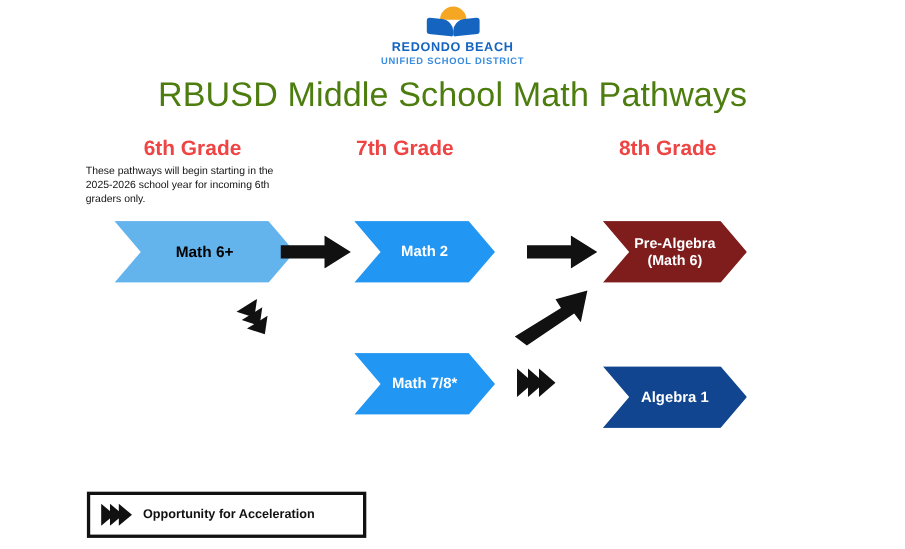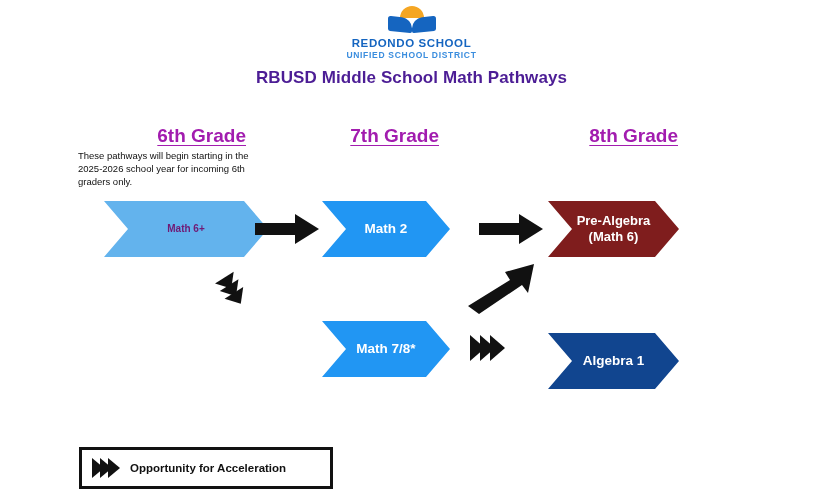--- a/index.html
+++ b/index.html
@@ -78,35 +78,34 @@
     line-height: 11px;
   }
 
   
   .main-title {
     position: absolute;
     left: 0;
     top: 68px;
     width: 823px;
     text-align: center;
-    font-size: 17px;
-    font-weight: bold;
-    color: #4c1d95;
+    font-size: 31px;
+    font-weight: normal;
+    color: #4d7c0f;
     letter-spacing: 0.1px;
   }
 
   
   .col-head {
     position: absolute;
     font-size: 19px;
     font-weight: bold;
-    color: #a21caf;
-    text-decoration: underline;
+    color: #ef4444;
     text-underline-offset: 3px;
-    text-align: right;
+    text-align: center;
   }
   #head-6 { left: 104px; top: 125px; width: 142px; }
   #head-7 { left: 297px; top: 125px; width: 142px; }
   #head-8 { left: 536px; top: 125px; width: 142px; }
 
   
   .note {
     position: absolute;
     left: 78px;
     top: 149px;
@@ -127,22 +126,22 @@
     color: #ffffff;
     font-size: 13.5px;
     font-weight: bold;
     text-align: center;
     line-height: 16px;
     clip-path: polygon(0 0, calc(100% - 24px) 0, 100% 50%, calc(100% - 24px) 100%, 0 100%, 24px 50%);
   }
   #chev-math6 {
     left: 104px; top: 201px; width: 164px;
     background: #63b3ed;
-    color: #701a75;
-    font-size: 10px;
+    color: #000000;
+    font-size: 14px;
   }
   #chev-math7 {
     left: 322px; top: 201px; width: 128px;
     background: #2196f3;
   }
   #chev-prealg {
     left: 548px; top: 201px; width: 131px;
     background: #7f1d1d;
     font-size: 13px;
   }
@@ -228,21 +227,21 @@
 <body>
 
 <div class="canvas">
 
   <div class="logo-block">
     <div class="logo-mark">
       <div class="logo-sun"></div>
       <div class="logo-book-l"></div>
       <div class="logo-book-r"></div>
     </div>
-    <div class="logo-name">REDONDO SCHOOL</div>
+    <div class="logo-name">REDONDO BEACH</div>
     <div class="logo-sub">UNIFIED SCHOOL DISTRICT</div>
   </div>
 
   <div class="main-title">RBUSD Middle School Math Pathways</div>
 
   <div class="col-head" id="head-6">6th Grade</div>
   <div class="col-head" id="head-7">7th Grade</div>
   <div class="col-head" id="head-8">8th Grade</div>
 
   <div class="note">These pathways will begin starting in the 2025-2026 school year for incoming 6th graders only.</div>

